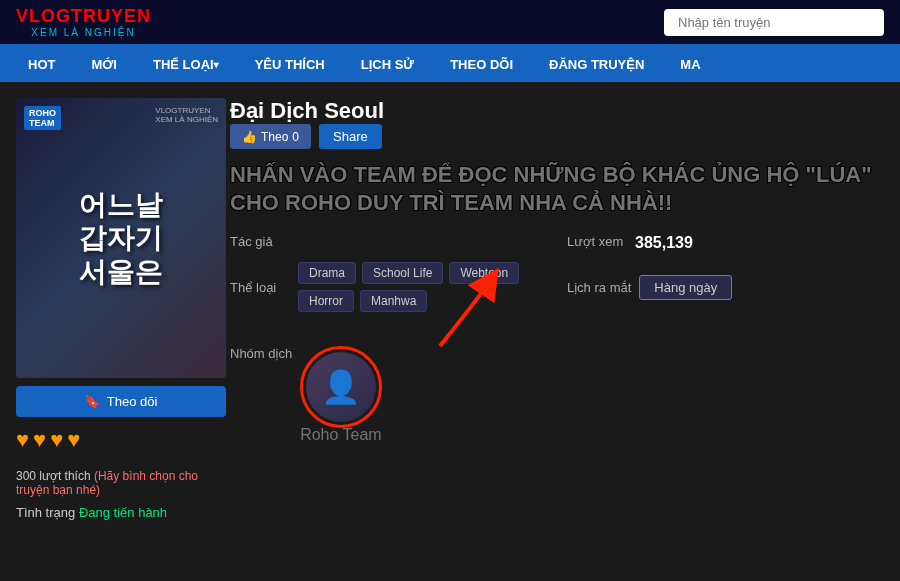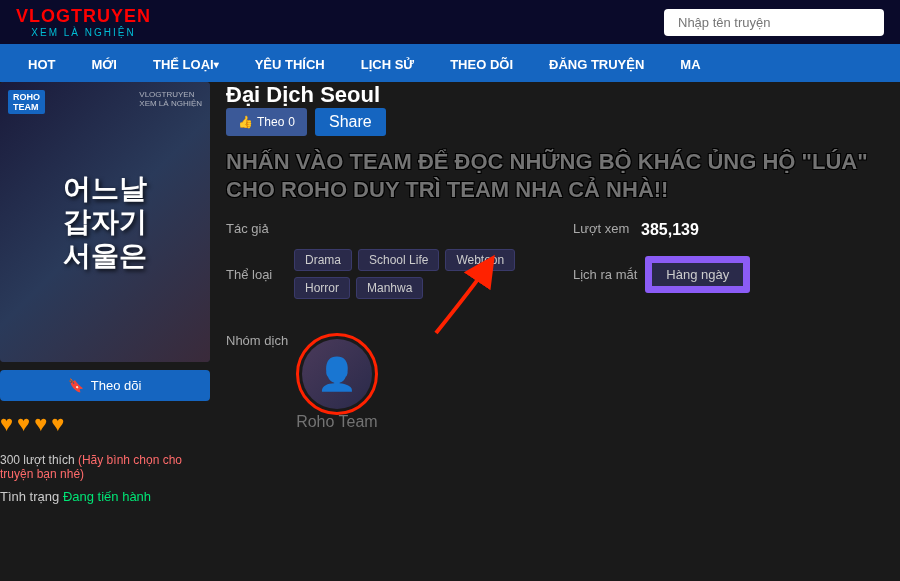--- a/index.html
+++ b/index.html
@@ -66,21 +66,22 @@
       white-space: nowrap;
     }
     .nav-item.has-arrow::after {
       content: ' ▾';
       font-size: 10px;
     }
 
     
     .content {
       display: flex;
-      gap: 16px;
+      padding: 16px;
+      gap: 4px;
       background: #1a1a1a;
     }
 
     
     .left-panel {
       width: 210px;
       flex-shrink: 0;
     }
     .manga-cover {
       width: 210px;
@@ -184,21 +185,21 @@
       display: flex;
       align-items: center;
       gap: 4px;
     }
     .share-btn {
       background: #1565c0;
       color: #fff;
       border: none;
       padding: 5px 14px;
       border-radius: 3px;
-      font-size: 16px;
+      font-size: 13px;
       cursor: pointer;
     }
 
     
     .announcement {
       font-size: 22px;
       font-weight: 900;
       color: #737373;
       line-height: 1.25;
       text-shadow: 1px 1px 0 #000, -1px -1px 0 #000, 1px -1px 0 #000, -1px 1px 0 #000;
@@ -298,21 +299,21 @@
     .red-arrow {
       position: absolute;
       top: -80px;
       left: 120px;
       width: 90px;
       height: 90px;
     }
 
     .schedule-btn {
       background: #2a2a4a;
-      border: 7px solid #8b5cf6;
+      border: 1px solid #8b5cf6;
       color: #ccc;
       padding: 4px 14px;
       border-radius: 3px;
       font-size: 13px;
       cursor: pointer;
     }
 
     .views-value {
       color: #fff;
       font-weight: bold;

